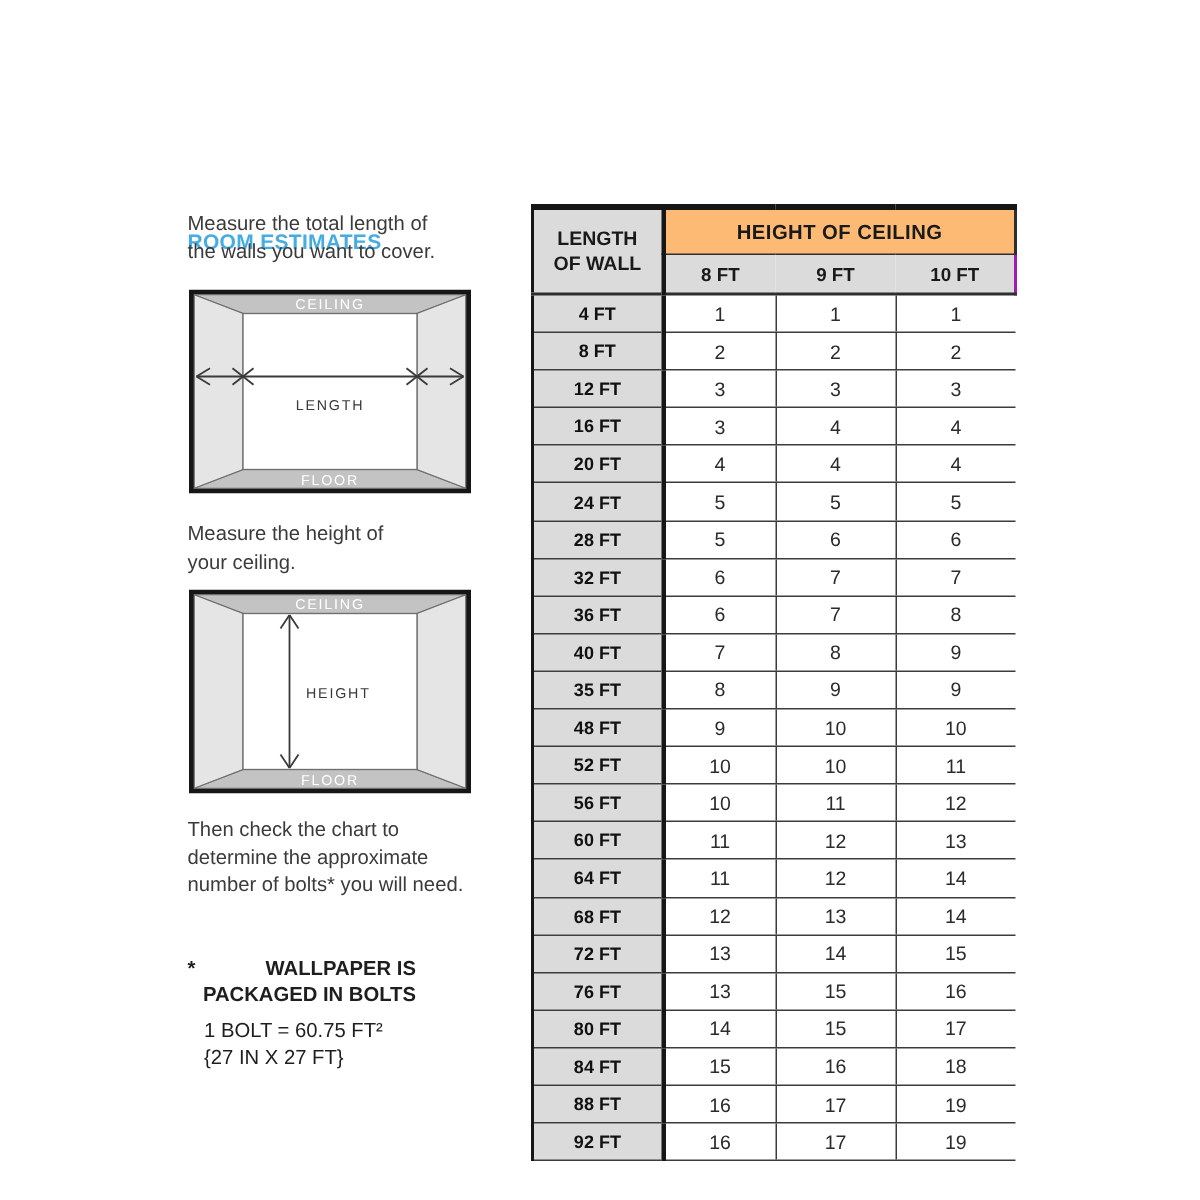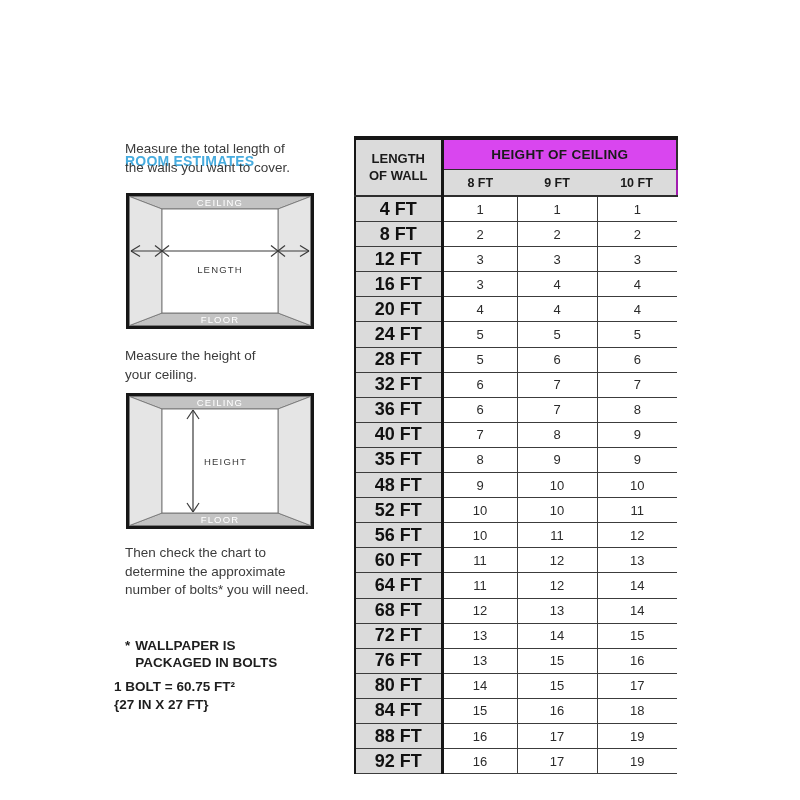--- a/index.html
+++ b/index.html
@@ -52,27 +52,27 @@
   .footnote {
     position: absolute;
     left: 125px; top: 637px;
     display: flex;
     font-size: 13.5px;
     font-weight: bold;
     line-height: 17px;
     color: #1e1e1e;
   }
   .footnote .star { margin-right: 5px; }
-  .footnote .fn-text { white-space: pre-line; }
+  .footnote .fn-text { white-space: pre-line; text-align: right; }
   .bolt-eq {
     position: absolute;
-    left: 114px; top: 678px;
+    left: 136px; top: 678px;
     margin: 0;
     font-size: 13.5px;
-    font-weight: bold;
+    font-weight: normal;
     line-height: 18px;
     color: #1e1e1e;
     white-space: pre-line;
   }
   table.bolts {
     position: absolute;
     left: 354px; top: 136px;
     border-collapse: collapse;
     table-layout: fixed;
     border-top: 4px solid #161616;
@@ -84,21 +84,21 @@
     border-right: 3.5px solid #161616;
     border-bottom: 2px solid #2e2e2e;
     font-weight: bold;
     font-size: 13px;
     line-height: 1.3;
     text-align: center;
     color: #1a1a1a;
     white-space: pre-line;
   }
   .grp-hdr {
-    background: #d946ef;
+    background: #fdba74;
     border-bottom: 1.5px solid #2e2e2e;
     border-right: 2px solid #2e2e2e;
     font-weight: bold;
     font-size: 13.5px;
     letter-spacing: 0.3px;
     text-align: center;
     color: #1a1a1a;
     height: 29px;
   }
   .sub-hdr {
@@ -114,21 +114,21 @@
   tbody td {
     height: 24.1px;
     text-align: center;
     border-bottom: 1.6px solid #3c3c3c;
     font-size: 13px;
     color: #2b2b2b;
   }
   tbody td.wall-cell {
     background: #DBDBDB;
     font-weight: bold;
-    font-size: 18px;
+    font-size: 12px;
     color: #111111;
     border-right: 3.5px solid #161616;
   }
   tbody td.val-cell { border-left: 1px solid #3c3c3c; }
   .svg-label {
     font-family: "Liberation Sans", sans-serif;
     font-size: 9.5px;
     letter-spacing: 1.2px;
   }
 </style>

